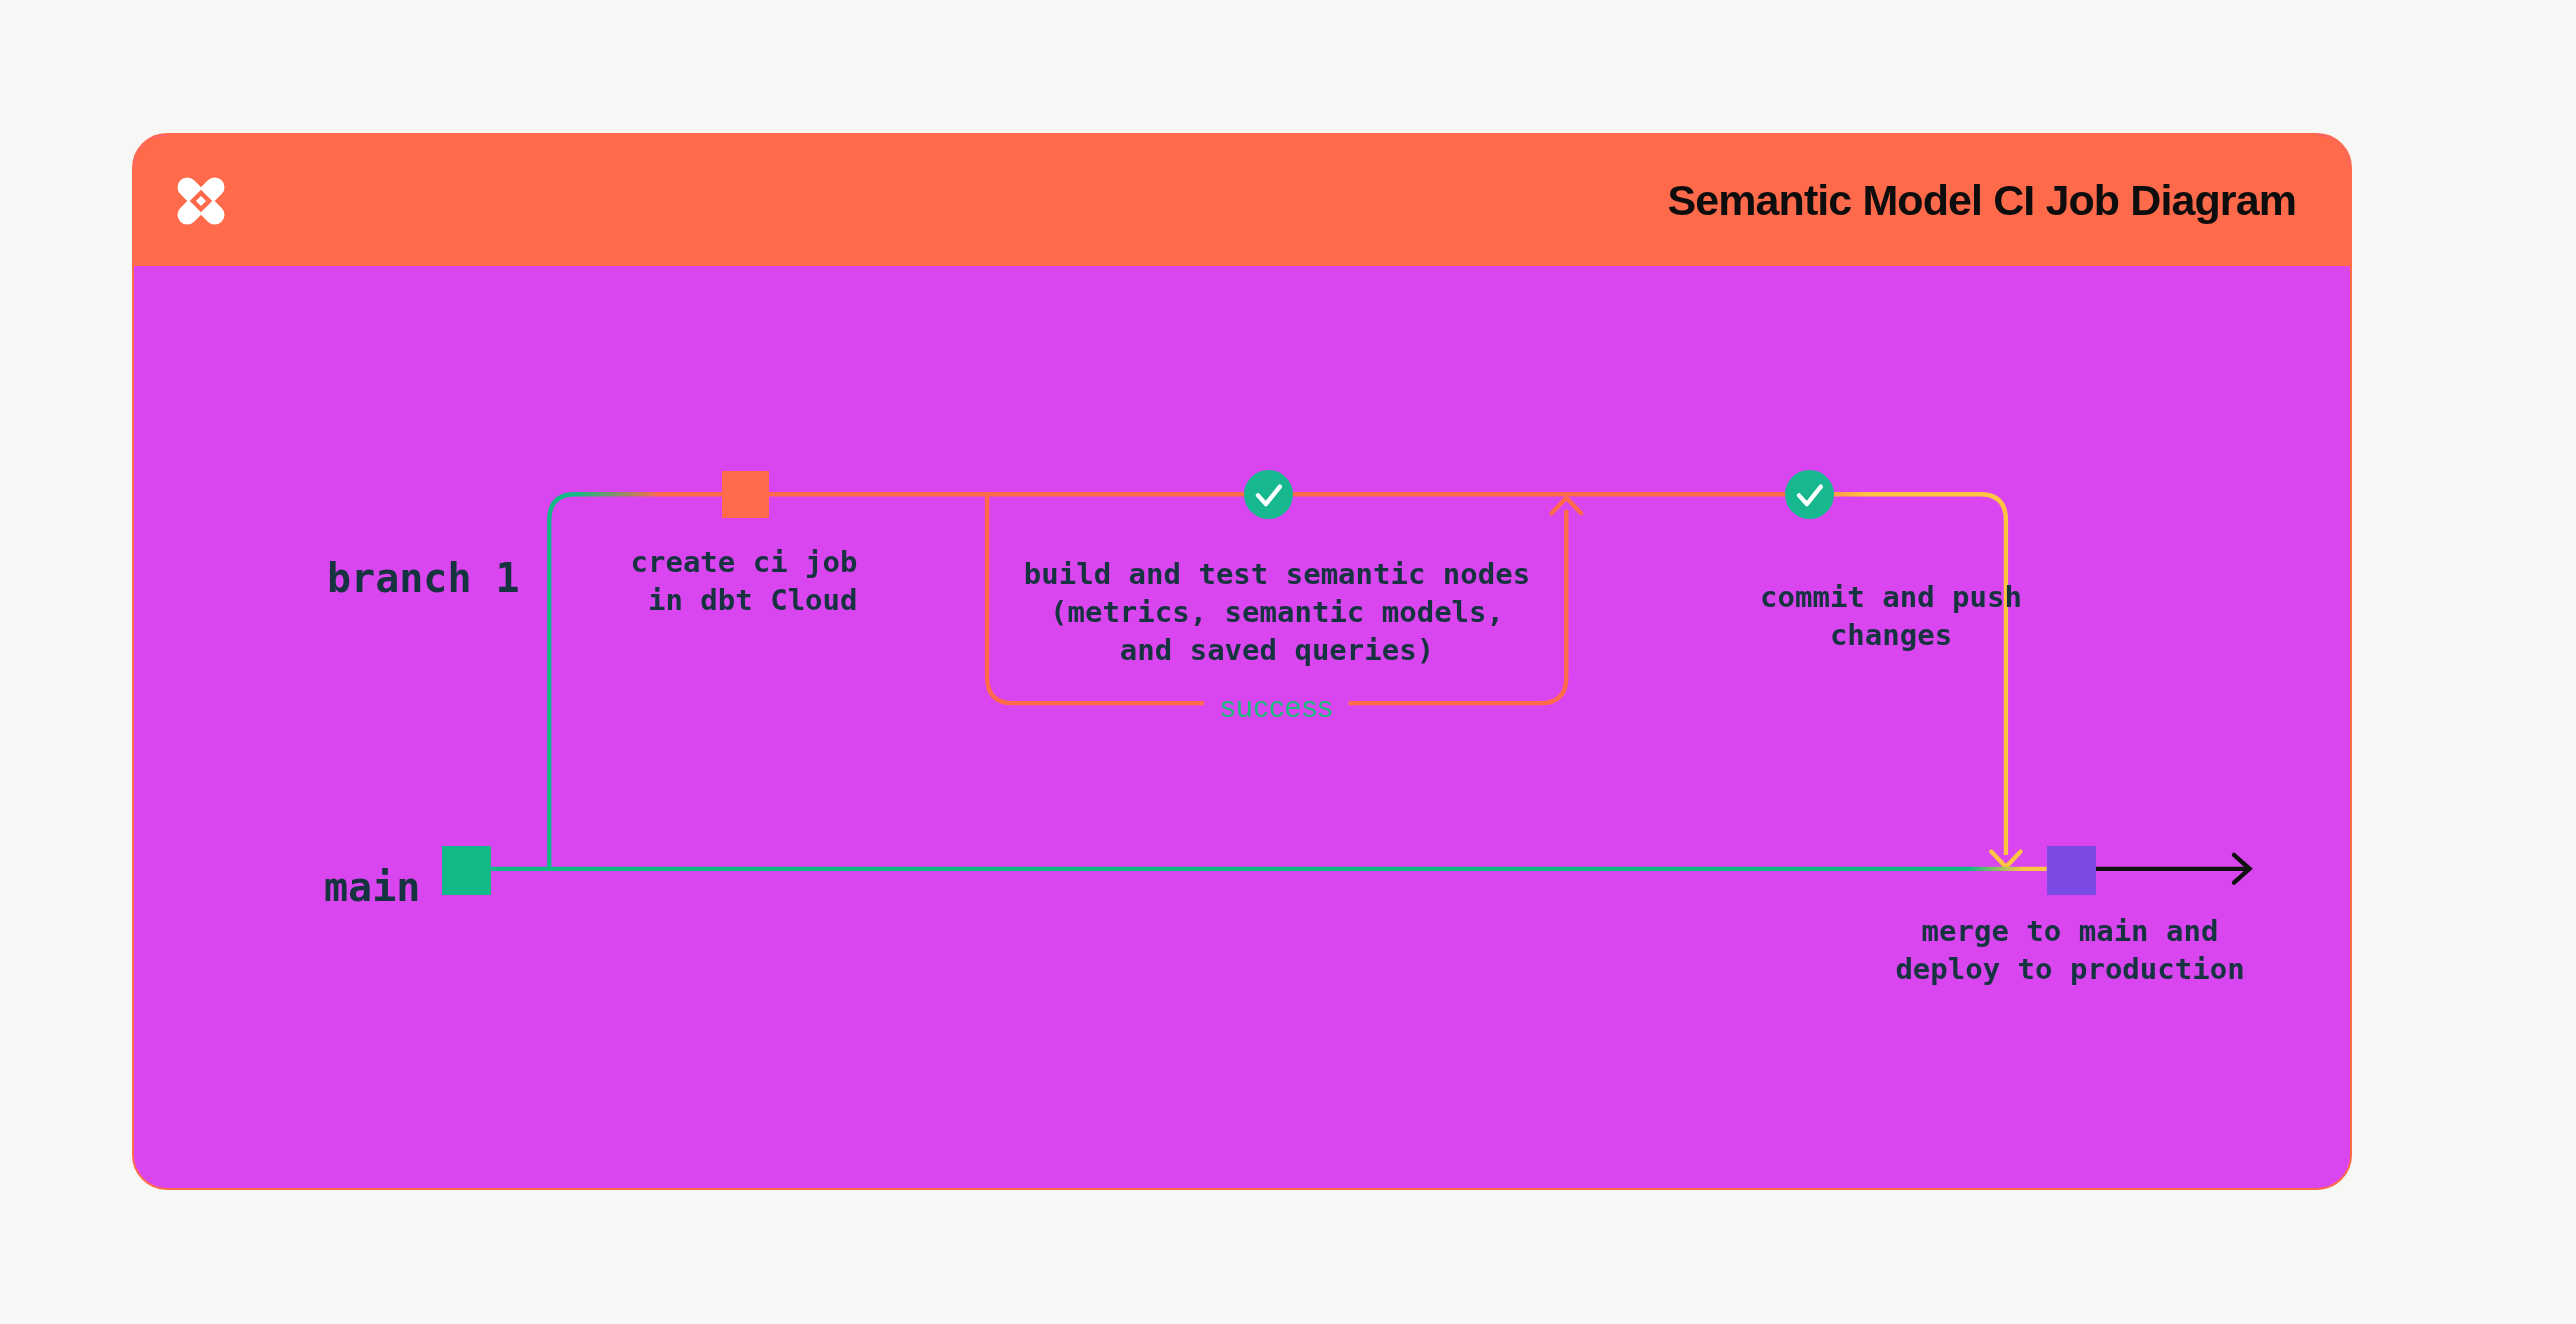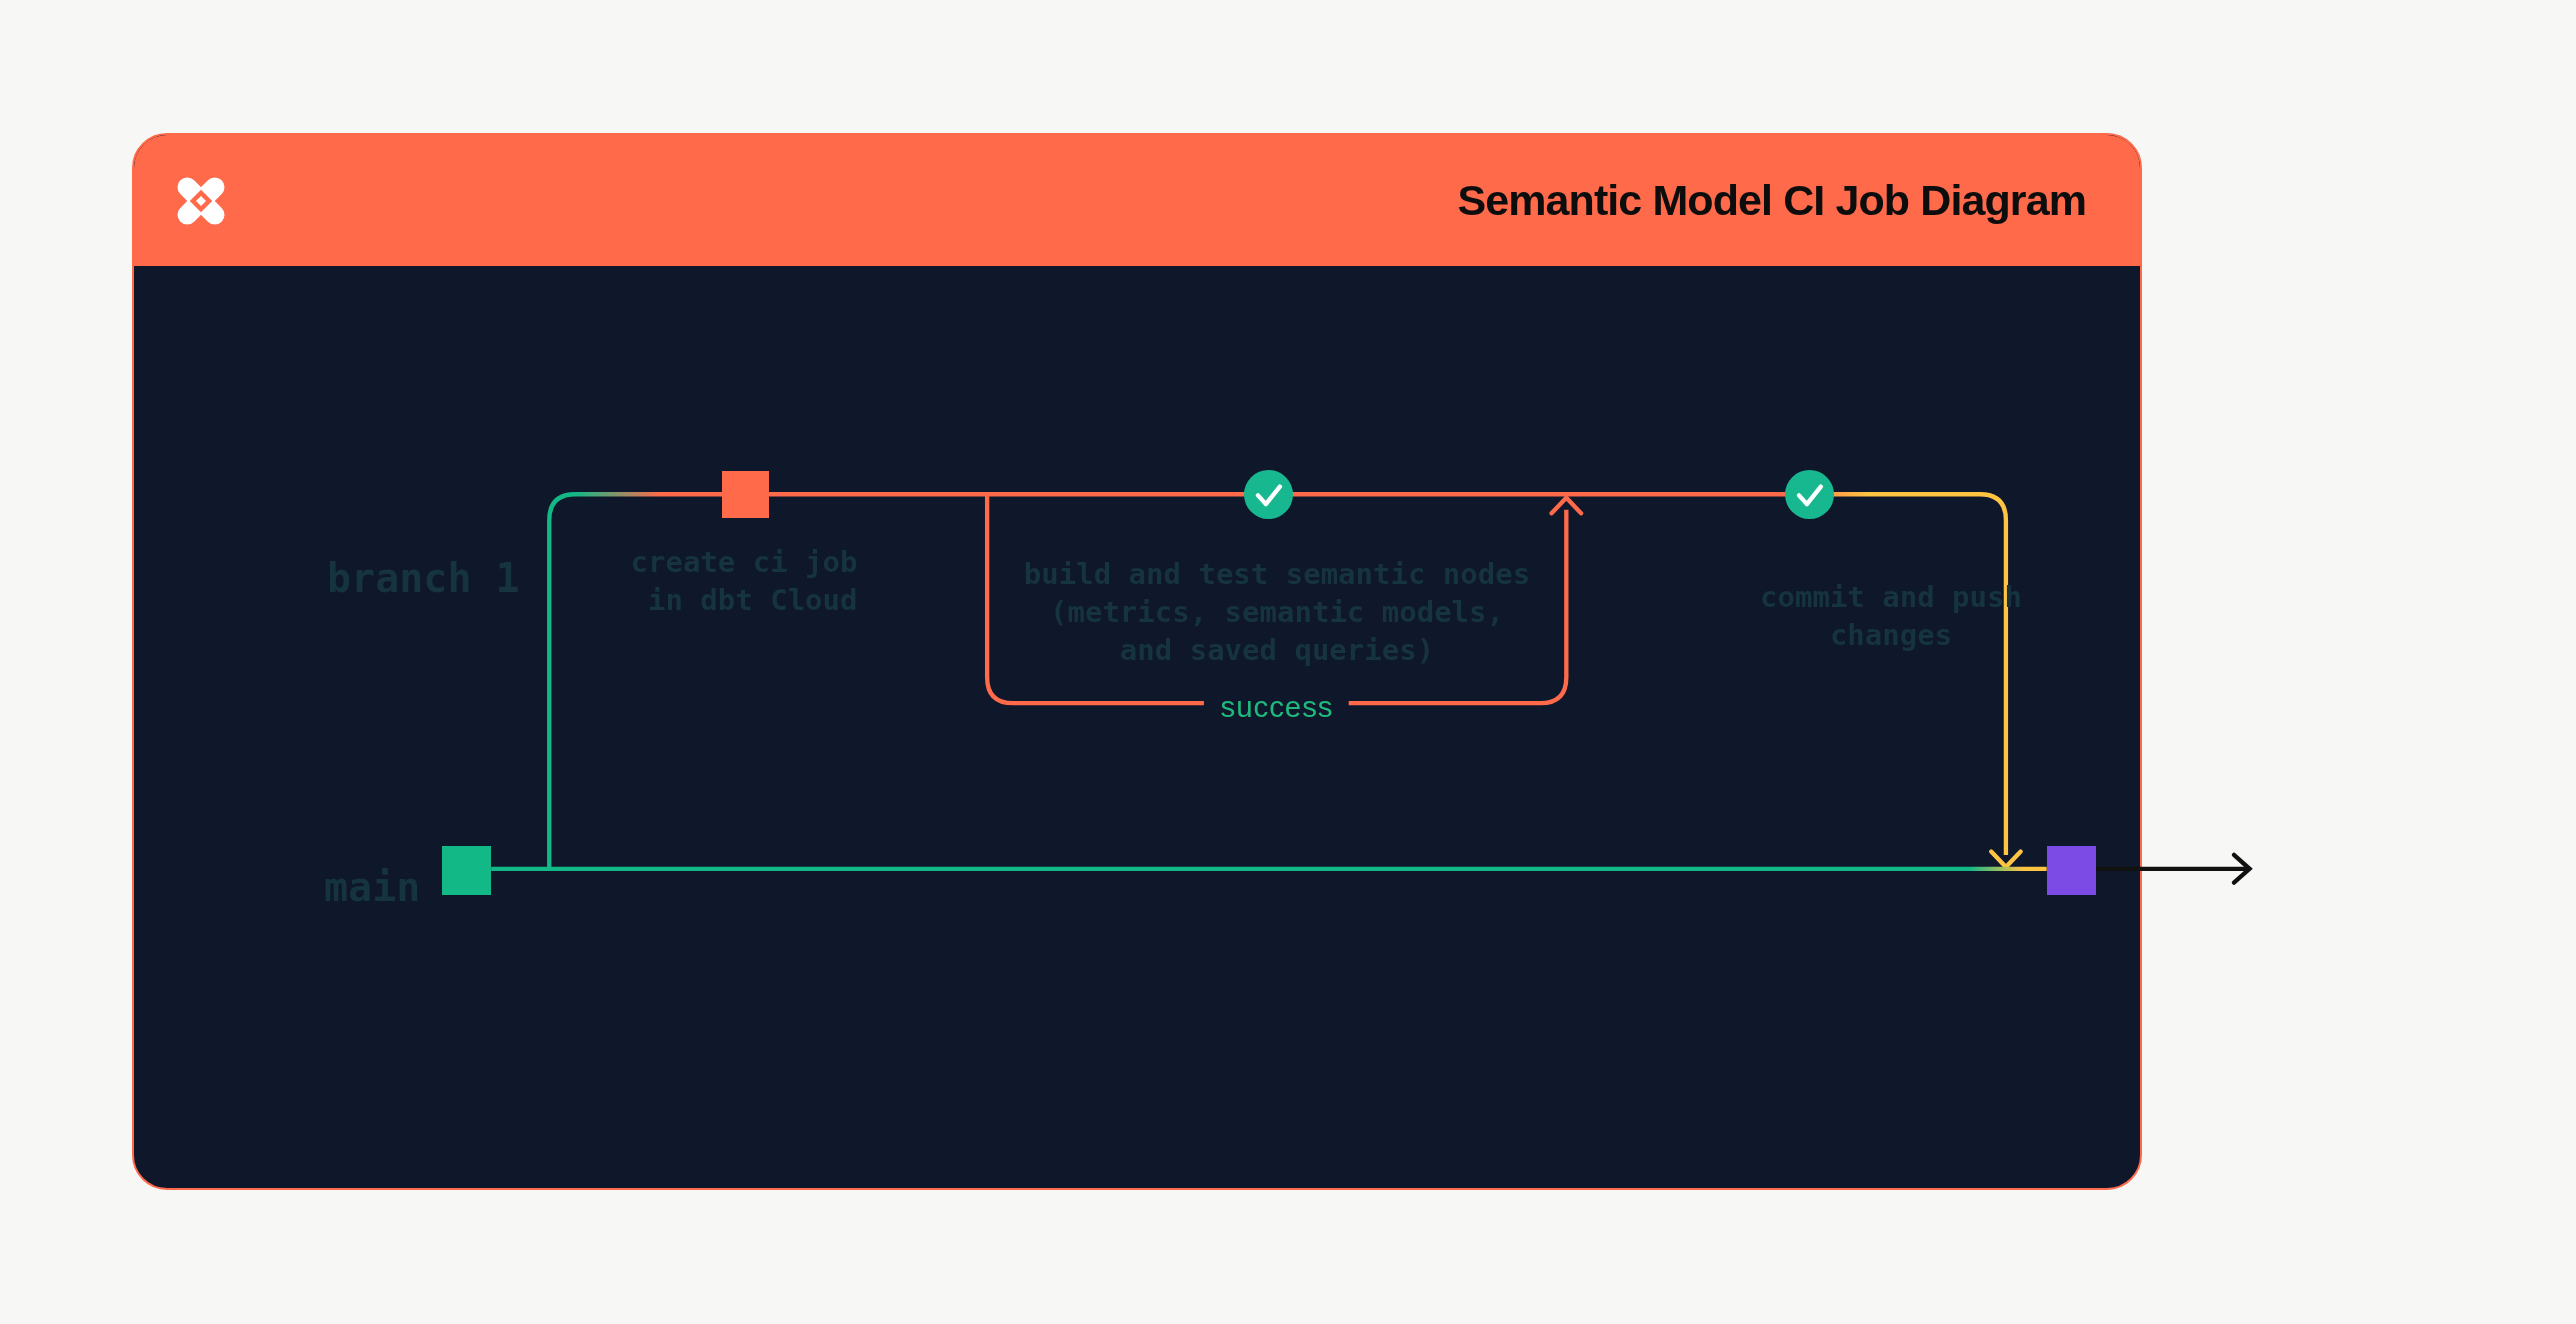--- a/index.html
+++ b/index.html
@@ -9,22 +9,22 @@
     font-family:"Liberation Sans", sans-serif;
     position:relative;
     overflow:hidden;
   }
   .stage{position:absolute;inset:0;}
 
   
   .card{
     position:absolute;
     left:132px;top:133px;
-    width:2010px;height:1057px;
-    background:#0f172a;
+    width:2220px;height:1057px;
+    background:#d946ef;
     border:2.6px solid #FF6A4B;
     border-radius:35px;
     box-sizing:border-box;
     overflow:hidden;
   }
   .card-header{
     position:absolute;left:0;top:0;right:0;
     height:131px;
     background:#FF6A4B;
     display:flex;align-items:center;
@@ -160,17 +160,19 @@
   <div class="branch-name lbl-branch1">branch 1</div>
   <div class="branch-name lbl-main">main</div>
 
   <div class="mono-label lbl-create">create ci job
 in dbt Cloud</div>
   <div class="mono-label lbl-build">build and test semantic nodes
 (metrics, semantic models,
 and saved queries)</div>
   <div class="mono-label lbl-commit">commit and push
 changes</div>
+  <div class="mono-label lbl-merge">merge to main and
+deploy to production</div>
 
   <div class="success-label">success</div>
 
 </div>
 
 
 </body></html>

